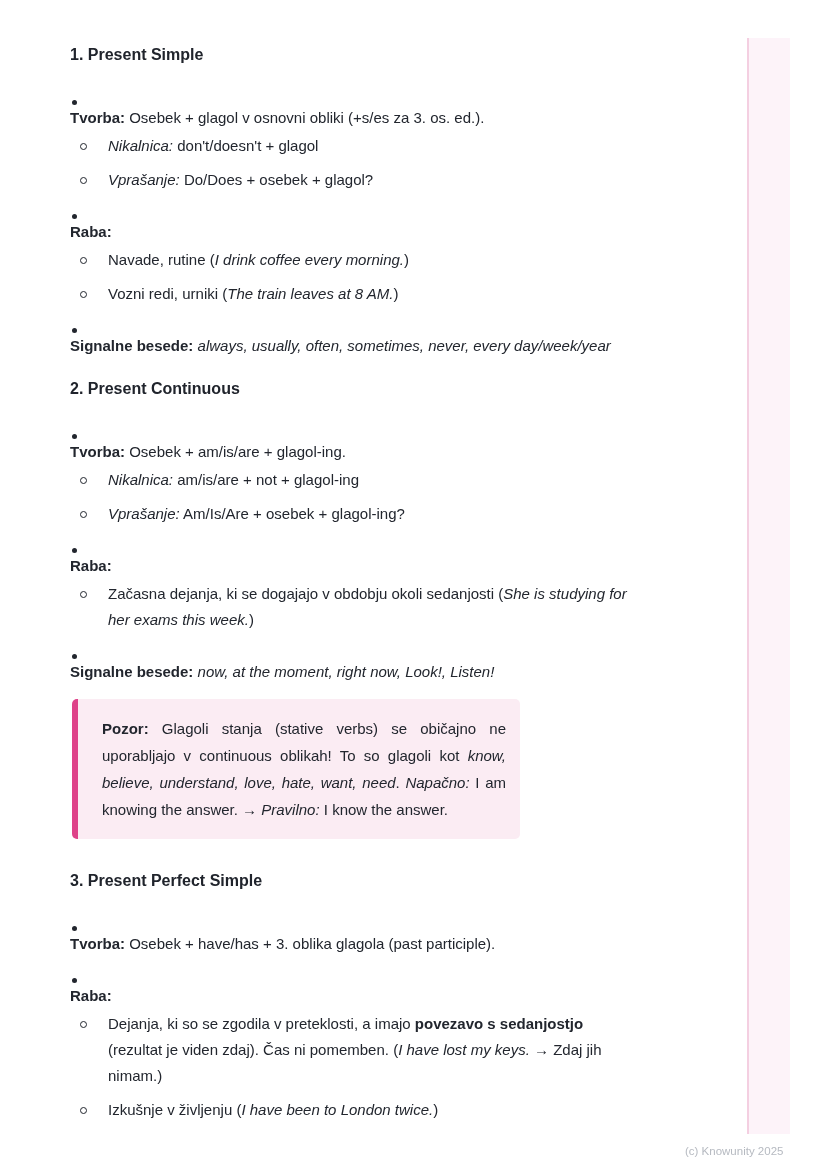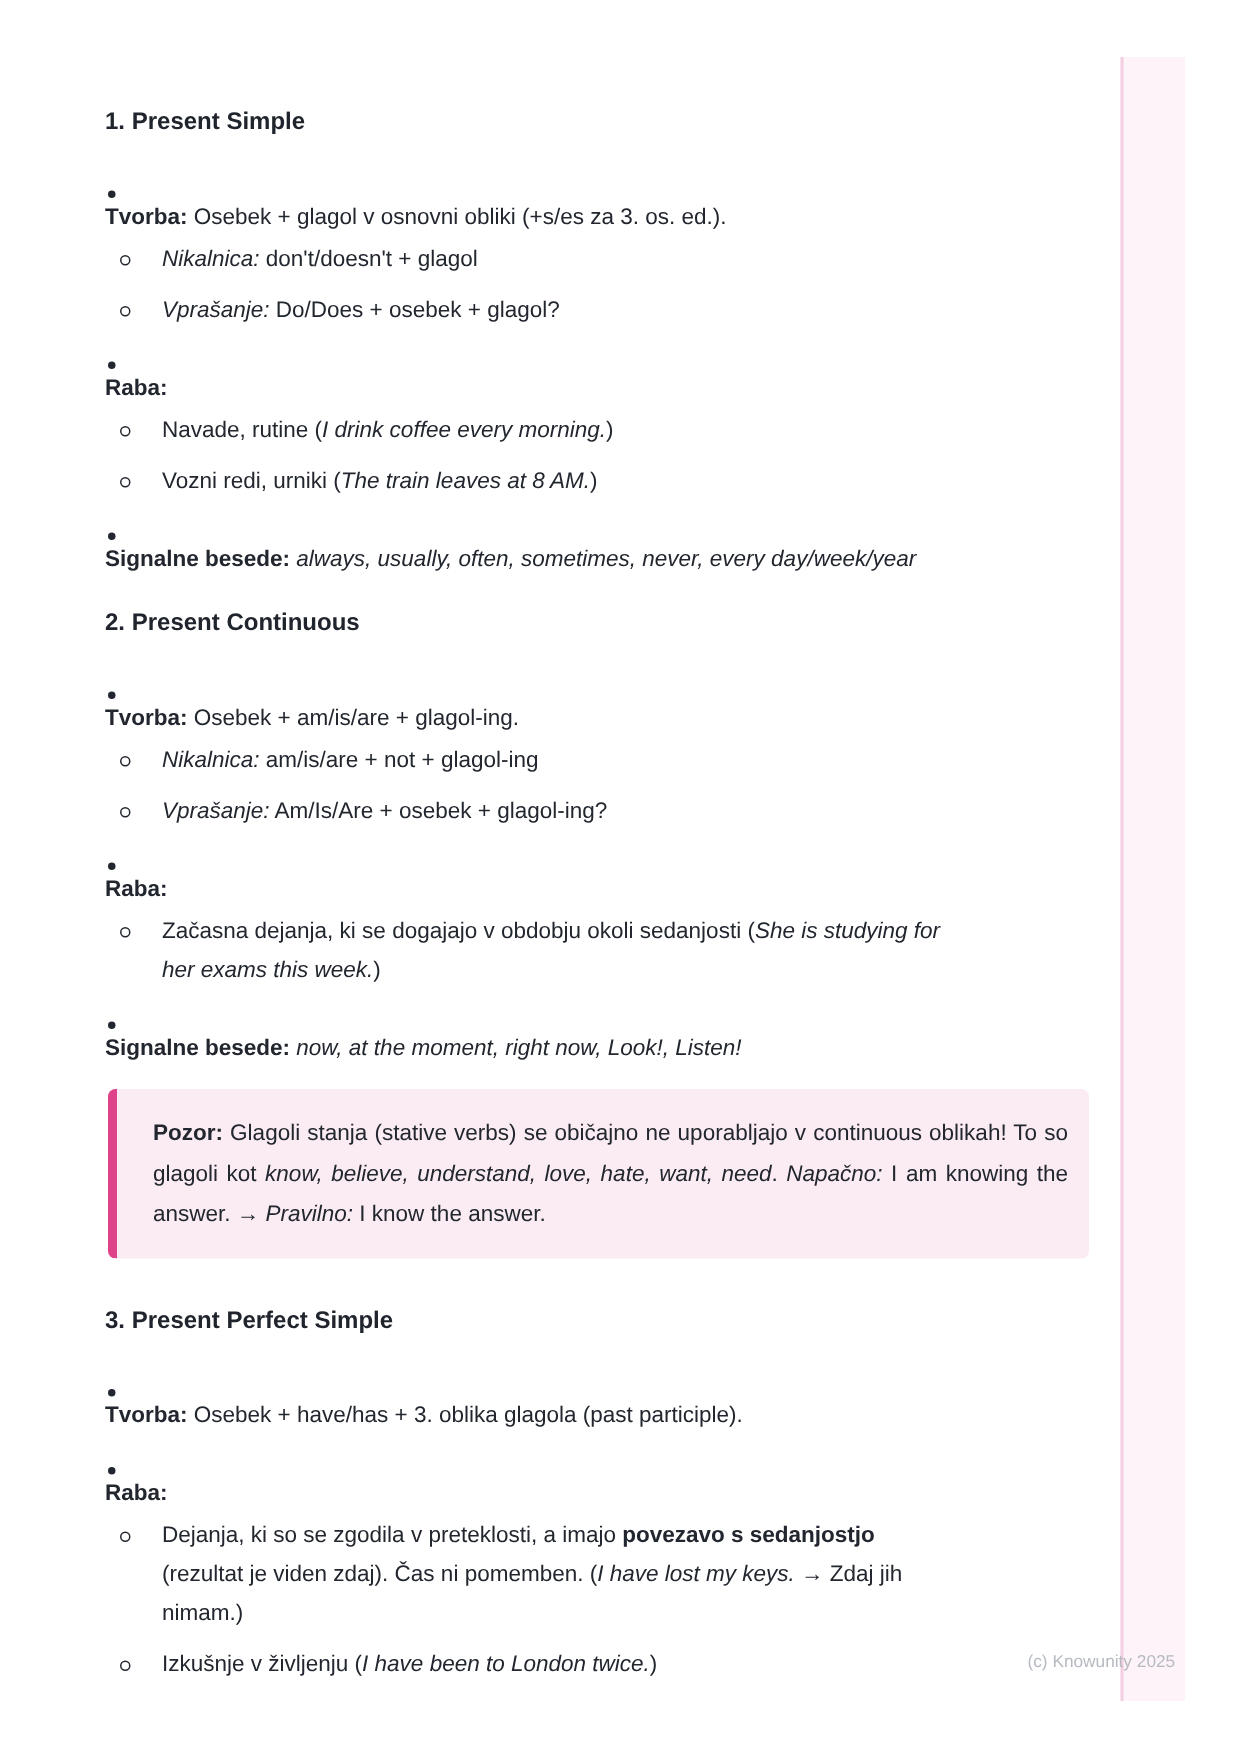--- a/index.html
+++ b/index.html
@@ -20,31 +20,31 @@
     position:absolute;
     left:747px;top:38px;
     width:41px;height:1096px;
     background:#fdf3f9;
     border-left:2px solid #f4cfe1;
     z-index:1;
   }
 
   .watermark{
     position:absolute;
-    left:685px;top:1101px;
+    left:685px;top:1144px;
     font-size:11.5px;
     line-height:14px;
     color:#b6bac1;
     z-index:2;
     white-space:nowrap;
   }
 
   .content{
     position:relative;
-    padding:72px 0 0 70px;
+    padding:45px 0 0 70px;
     width:565px;
     z-index:0;
   }
 
   h3.sec-heading{
     font-size:16px;
     line-height:20px;
     font-weight:700;
     margin:20px 0 24px 0;
     color:#20242c;
@@ -65,21 +65,21 @@
   .li-text{flex:1;min-width:0;}
   .li-text p{margin:0;}
   .l2{margin-top:2px;}
   .l2-wrap{margin-left:10px;}
 
   .seg-b{font-weight:700;}
   .seg-i{font-style:italic;}
 
   .note{
     box-sizing:border-box;
-    width:654px;
+    width:448px;
     margin:14px 0 32px 2px;
     background:#fbecf3;
     border-left:6px solid #de4289;
     border-radius:5px;
     padding:16px 14px 16px 24px;
   }
   .note p{
     margin:0;
     text-align:justify;
     line-height:27px;

